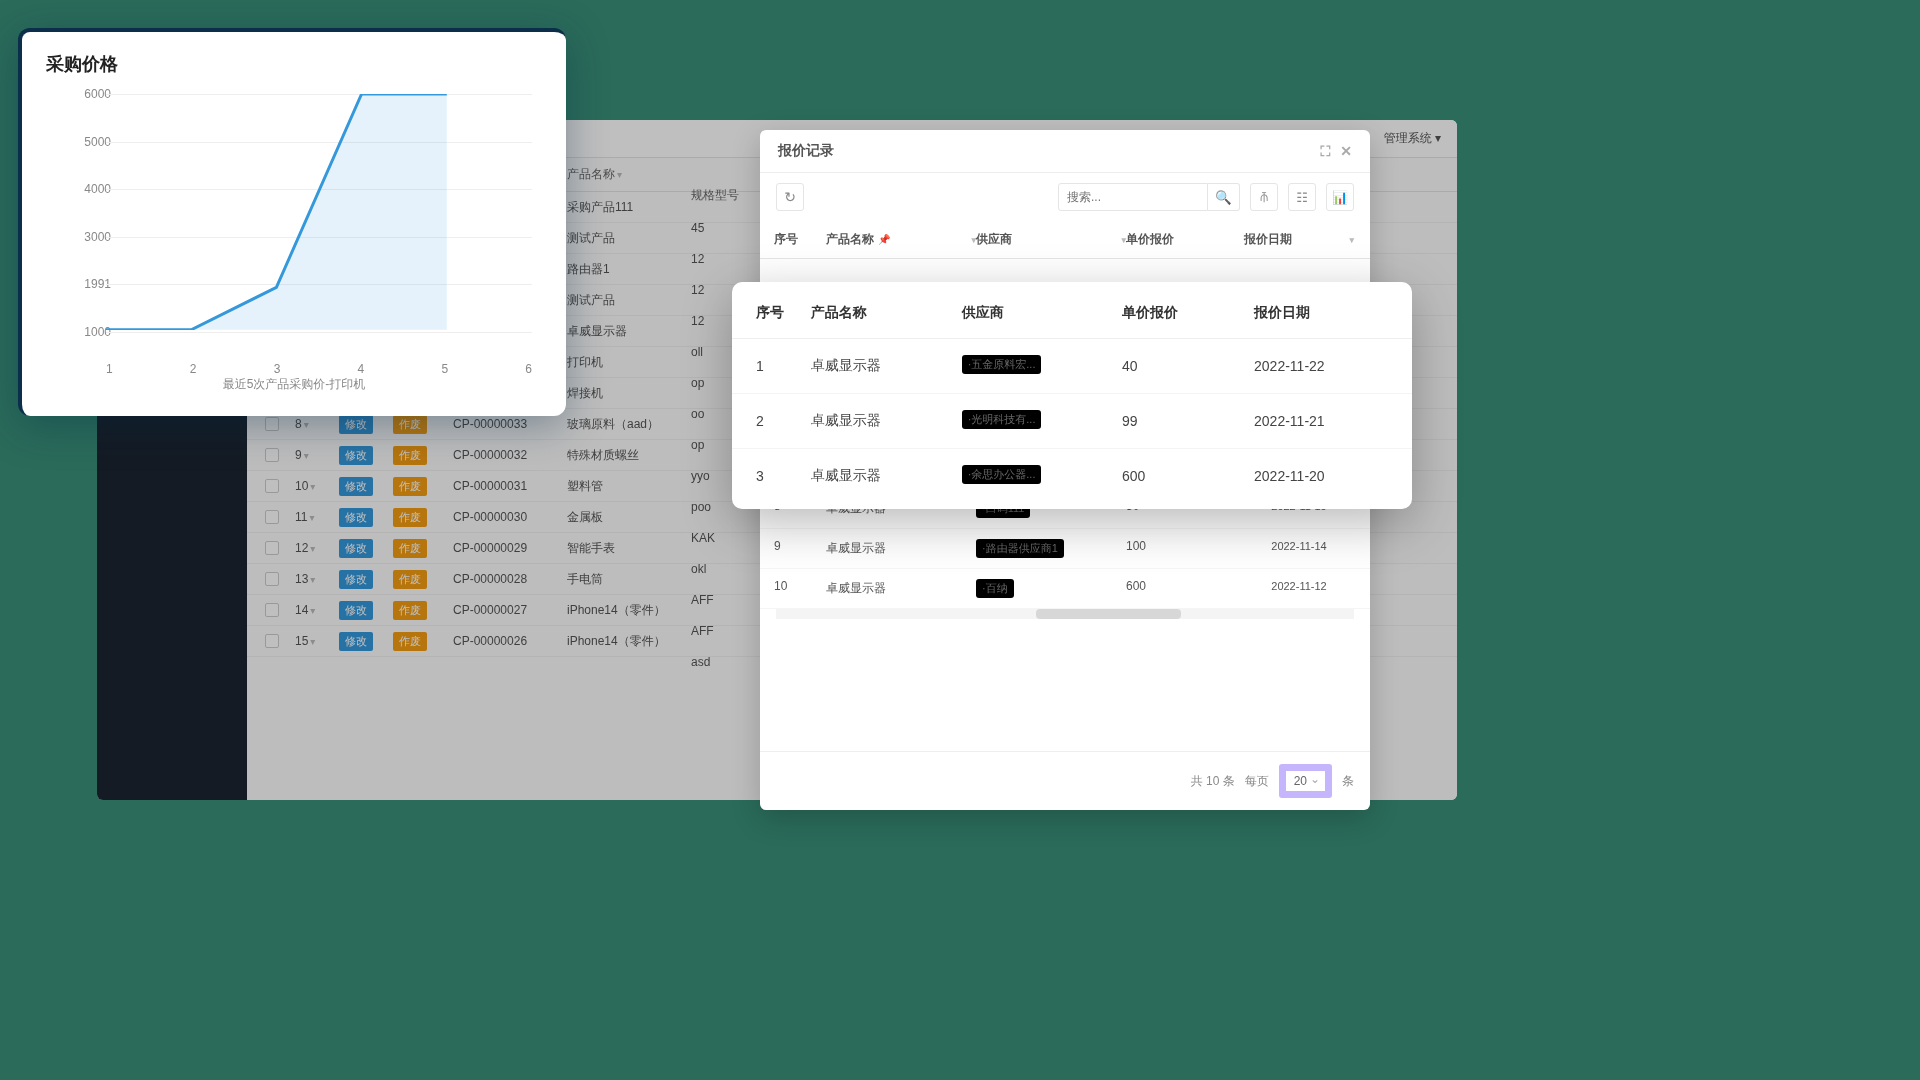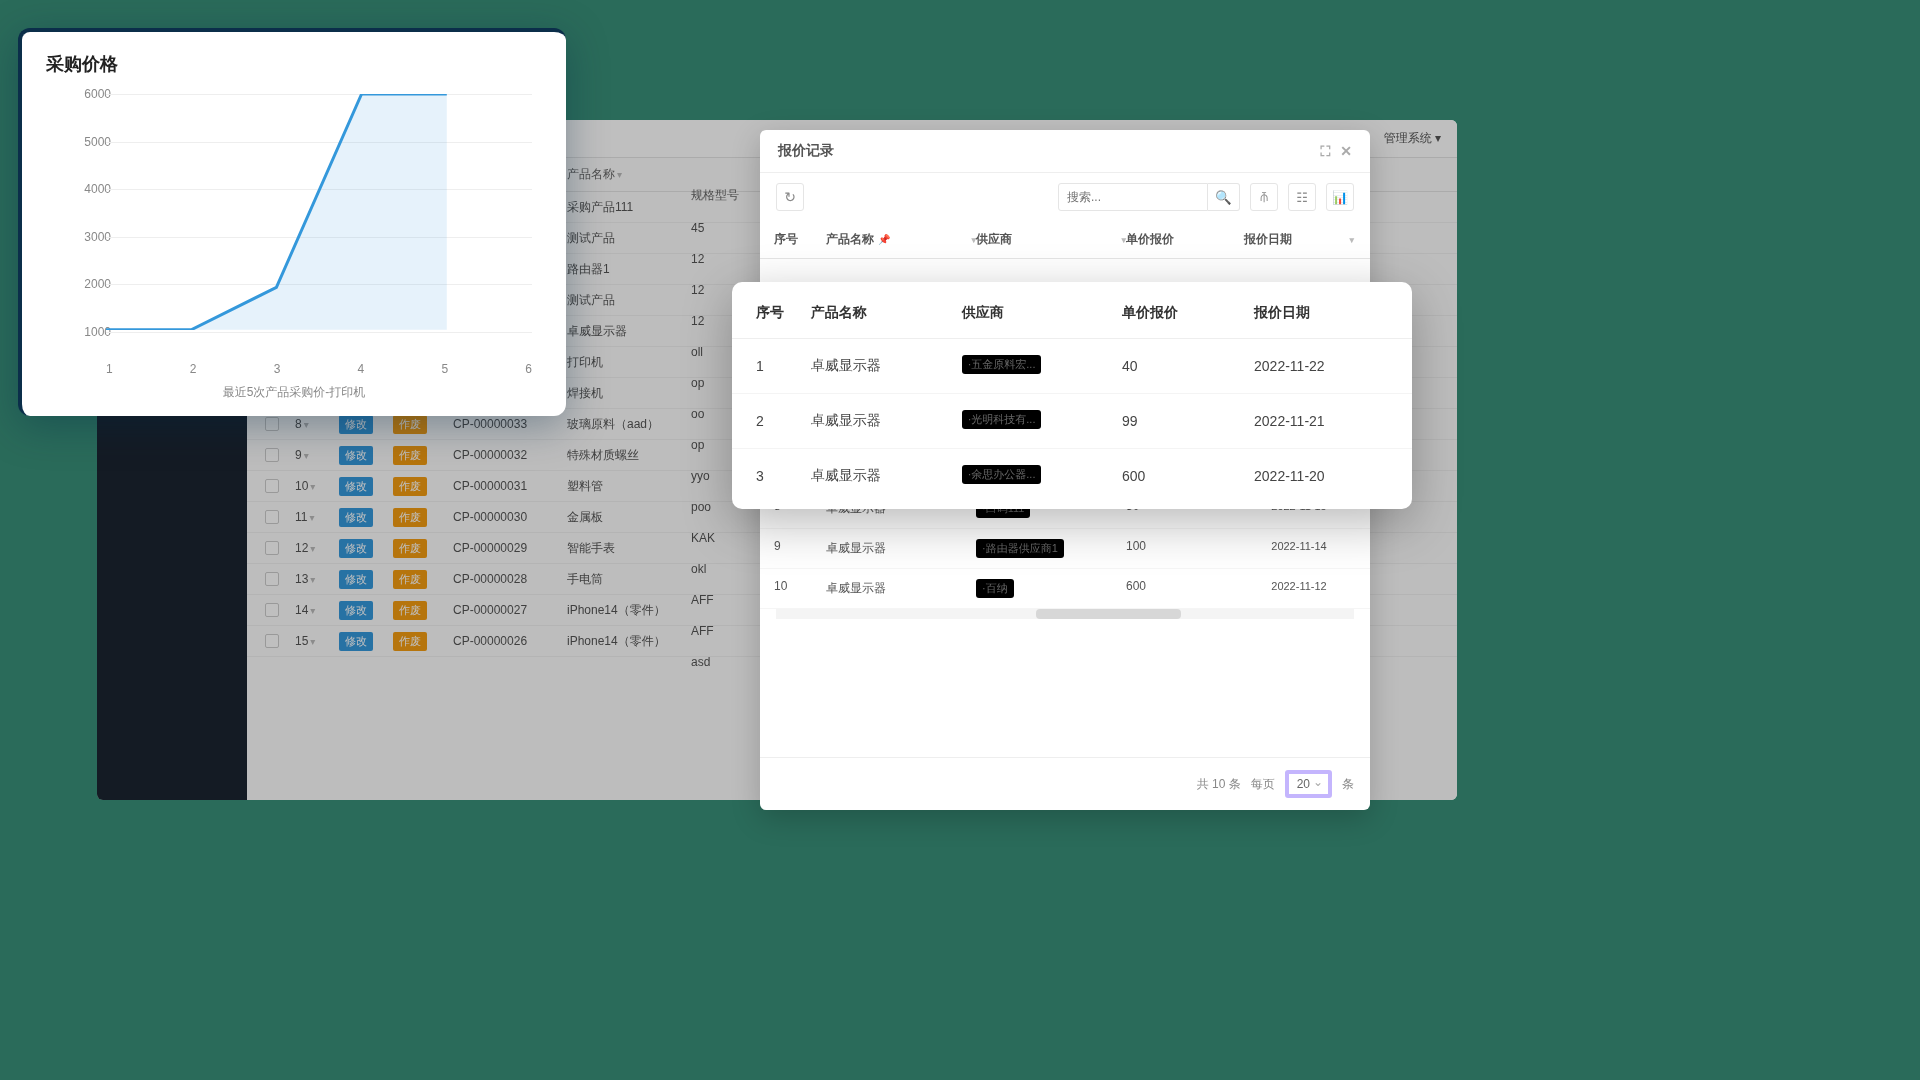--- a/index.html
+++ b/index.html
@@ -44,21 +44,21 @@
 
 
 .chart-card { position: absolute; left: 18px; top: 28px; width: 548px; height: 388px; background: #fff; border-radius: 12px; box-shadow: 0 10px 40px rgba(0,40,70,0.35); padding: 20px 24px 16px; z-index: 30; border-top: 4px solid #0b2e4a; border-left: 4px solid #0b2e4a; }
 .chart-title { font-size: 18px; font-weight: 600; color: #222; margin-bottom: 18px; }
 .chart-area { position: relative; height: 260px; }
 .y-axis { position: absolute; left: 0; top: 0; bottom: 0; width: 56px; }
 .y-lbl { position: absolute; left: 17px; font-size: 12px; color: #888; text-align: right; width: 48px; }
 .grid-line { position: absolute; left: 60px; right: 10px; border-top: 1px solid #eee; }
 .x-axis { position: absolute; left: 60px; right: 10px; bottom: -22px; display: flex; justify-content: space-between; font-size: 12px; color: #888; }
 .chart-svg { position: absolute; left: 60px; right: 10px; top: 0; bottom: 0; }
-.chart-sub { text-align: center; font-size: 12px; color: #888; margin-top: 30px; }
+.chart-sub { text-align: center; font-size: 12px; color: #888; margin-top: 22px; }
 
 
 .dialog { position: absolute; left: 760px; top: 130px; width: 610px; height: 680px; background: #fff; border-radius: 6px; box-shadow: 0 8px 30px rgba(0,0,0,0.2); z-index: 20; display: flex; flex-direction: column; }
 .dialog-head { display: flex; align-items: center; justify-content: space-between; padding: 12px 18px; border-bottom: 1px solid #eee; font-weight: bold; }
 .dialog-title { font-size: 14px; color: #555; }
 .dialog-icons { display: flex; gap: 10px; color: #aaa; font-size: 14px; }
 .dialog-tools { display: flex; align-items: center; padding: 10px 16px; gap: 10px; }
 .refresh { width: 28px; height: 28px; border: 1px solid #e5e5e5; border-radius: 3px; display: flex; align-items: center; justify-content: center; color: #888; font-size: 14px; }
 .search-group { margin-left: auto; display: flex; align-items: center; }
 .search-input { width: 150px; height: 28px; border: 1px solid #e5e5e5; border-radius: 3px 0 0 3px; padding: 0 8px; font-size: 12px; color: #888; outline: none; }
@@ -71,21 +71,21 @@
 .q-sup  { width: 150px; display: flex; align-items: center; gap: 4px; }
 .q-price{ width: 118px; }
 .q-date { width: 110px; display: flex; align-items: center; gap: 4px; }
 .pin-icon { color: #999; font-size: 10px; }
 .dd-icon { margin-left: auto; color: #bbb; font-size: 9px; }
 .quote-row { display: flex; padding: 10px 14px; font-size: 12px; color: #555; border-bottom: 1px solid #f5f5f5; }
 .tag { background: #000000; border-radius: 3px; padding: 2px 6px; font-size: 11px; color: #666; display: inline-block; max-width: 120px; overflow: hidden; text-overflow: ellipsis; white-space: nowrap; }
 .q-date-stack { display: flex; flex-direction: column; line-height: 1.3; font-size: 11px; }
 
 .dialog-footer { margin-top: auto; padding: 12px 16px; border-top: 1px solid #eee; display: flex; align-items: center; justify-content: flex-end; gap: 10px; font-size: 12px; color: #888; }
-.page-select { border: 4px solid #c4b5fd; border-radius: 3px; padding: 3px 18px 3px 8px; font-size: 12px; color: #666; position: relative; }
+.page-select { border: 7px solid #c4b5fd; border-radius: 3px; padding: 3px 18px 3px 8px; font-size: 12px; color: #666; position: relative; }
 .page-select::after { content: '⌄'; position: absolute; right: 5px; top: 1px; color: #aaa; }
 .hscroll-track { height: 10px; background: #f4f4f4; margin: 0 16px; position: relative; }
 .hscroll-thumb { position: absolute; left: 45%; width: 25%; height: 100%; background: #d7d7d7; border-radius: 4px; }
 
 
 .float-table { position: absolute; left: 732px; top: 282px; width: 680px; background: #fff; border-radius: 10px; box-shadow: 0 14px 50px rgba(0,0,0,0.28); z-index: 40; padding: 6px 0; }
 .float-head { display: flex; padding: 16px 24px; font-size: 14px; font-weight: 600; color: #333; border-bottom: 1px solid #eee; }
 .f-seq { width: 58px; }
 .f-name { width: 160px; }
 .f-sup  { width: 170px; }
@@ -339,21 +339,21 @@
     </div>
   </div>
   <div class="app-overlay"></div>
 </div>
 
 <div class="chart-card">
   <div class="chart-title">采购价格</div>
   <div class="chart-area">
     <div id="y-axis" class="y-axis">
         <div class="y-lbl" style="top: 231px;">1000</div>
-        <div class="y-lbl" style="top: 183.4px;">2000</div>
+        <div class="y-lbl" style="top: 183.4px;">1991</div>
         <div class="y-lbl" style="top: 135.8px;">3000</div>
         <div class="y-lbl" style="top: 88.2px;">4000</div>
         <div class="y-lbl" style="top: 40.6px;">5000</div>
         <div class="y-lbl" style="top: -7px;">6000</div>
       </div>
     <div id="grid-lines">
         <div class="grid-line" style="top: 238px;"></div>
         <div class="grid-line" style="top: 190.4px;"></div>
         <div class="grid-line" style="top: 142.8px;"></div>
         <div class="grid-line" style="top: 95.2px;"></div>

